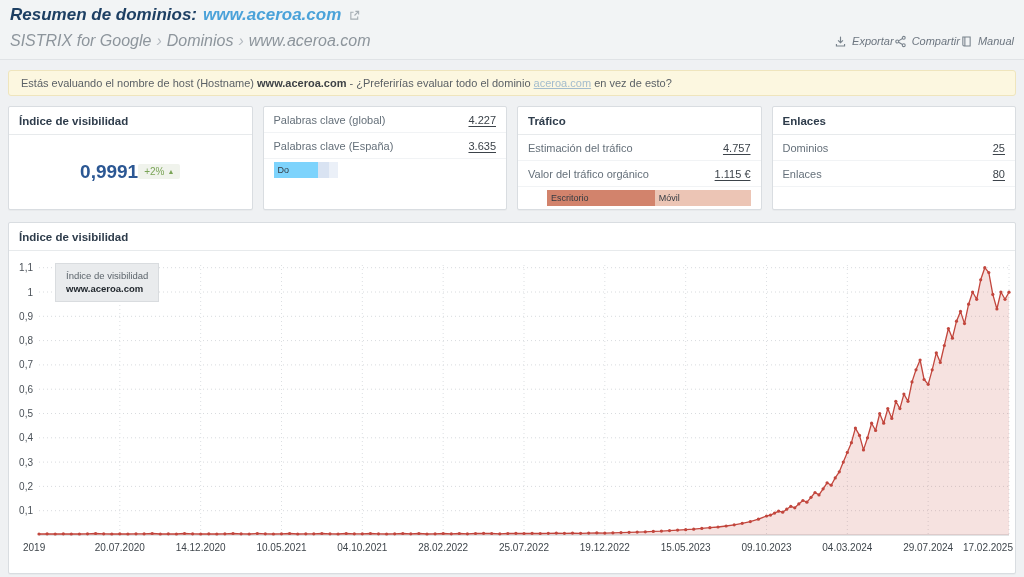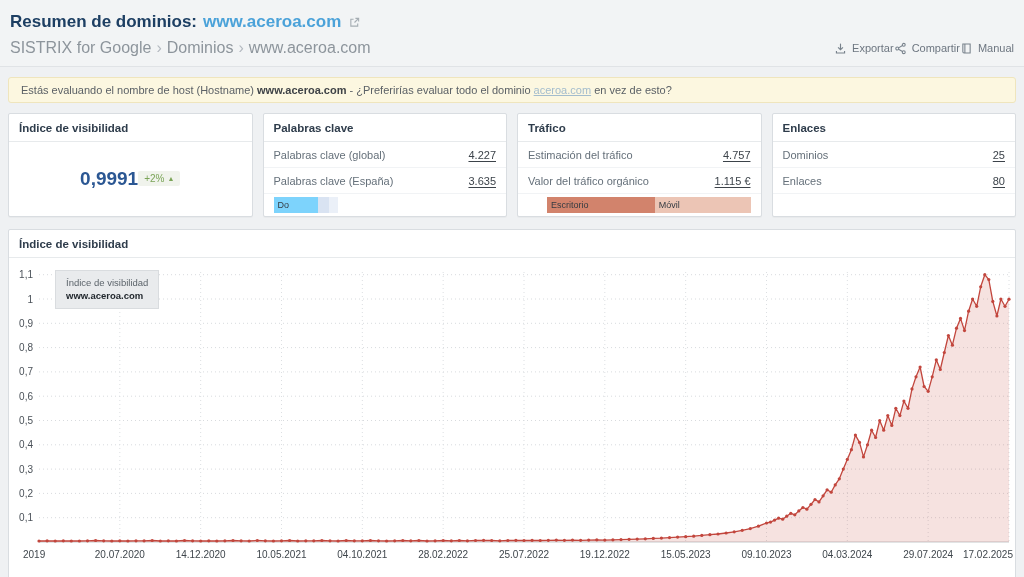--- a/index.html
+++ b/index.html
@@ -1,20 +1,20 @@
 <!DOCTYPE html>
 <html><head>
 <meta charset="utf-8">
 <style>
   * { box-sizing: border-box; margin: 0; padding: 0; }
   html,body { width:1024px; height:577px; overflow:hidden; }
   body { font-family:"Liberation Sans", sans-serif; background:#eff1f3; color:#333; }
 
   
-  .top { padding:12px 10px 0; border-bottom:1px solid #e0e3e6; background:#f2f4f5; }
+  .top { padding:5px 10px 0; border-bottom:1px solid #e0e3e6; background:#f2f4f5;font-style:italic; }
   .title-row { display:flex; align-items:center; gap:6px; }
   .title-prefix { font-size:17px; font-weight:bold; color:#1d3f63; }
   .title-domain { font-size:17px; font-weight:bold; color:#4ba2d9; text-decoration:none; cursor:pointer; }
   .ext-icon { margin-left:2px; display:inline-flex; cursor:pointer; }
   .crumb-row { display:flex; align-items:center; justify-content:space-between; padding:7px 0 9px; }
   .crumbs { font-size:16px; color:#8d959c; display:flex; gap:5px; align-items:center;text-align:center; }
   .crumbs .sep { color:#b4bac0; }
   .crumbs span[data-interactable="true"] { cursor:pointer; }
   .tools { display:flex; }
   .tool { display:flex; align-items:center; gap:5px; font-size:11px; color:#6d7680; cursor:pointer; }
@@ -119,21 +119,20 @@
     <div class="metric-body">
       <span class="metric-value" data-interactable="false">0,9991</span>
       <span class="metric-badge" data-interactable="false">
         <span data-interactable="false">+2%</span>
         <span class="arr" data-interactable="false">▲</span>
       </span>
     </div>
   </div>
 
   <div class="card" data-interactable="false">
-    <div class="card-header" data-interactable="false">Palabras clave</div>
     <div class="card-row" data-interactable="false">
       <span class="lbl" data-interactable="false">Palabras clave (global)</span>
       <span class="val" data-interactable="true">4.227</span>
     </div>
     <div class="card-row" data-interactable="false">
       <span class="lbl" data-interactable="false">Palabras clave (España)</span>
       <span class="val" data-interactable="true">3.635</span>
     </div>
     <div class="card-bar" data-interactable="false">
         <div class="bar-seg" data-interactable="false" style="width: 20%; background: #7dd3fc;">

